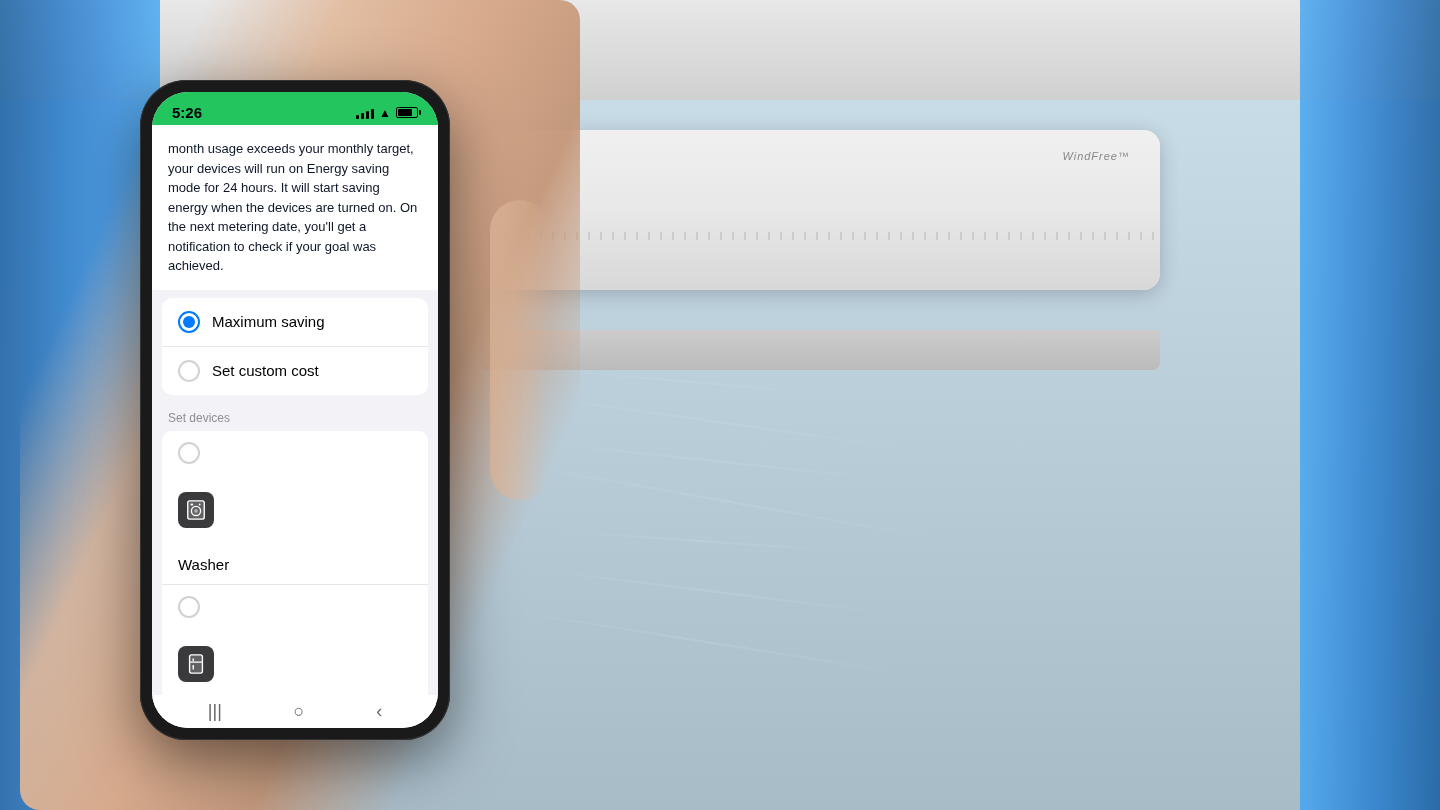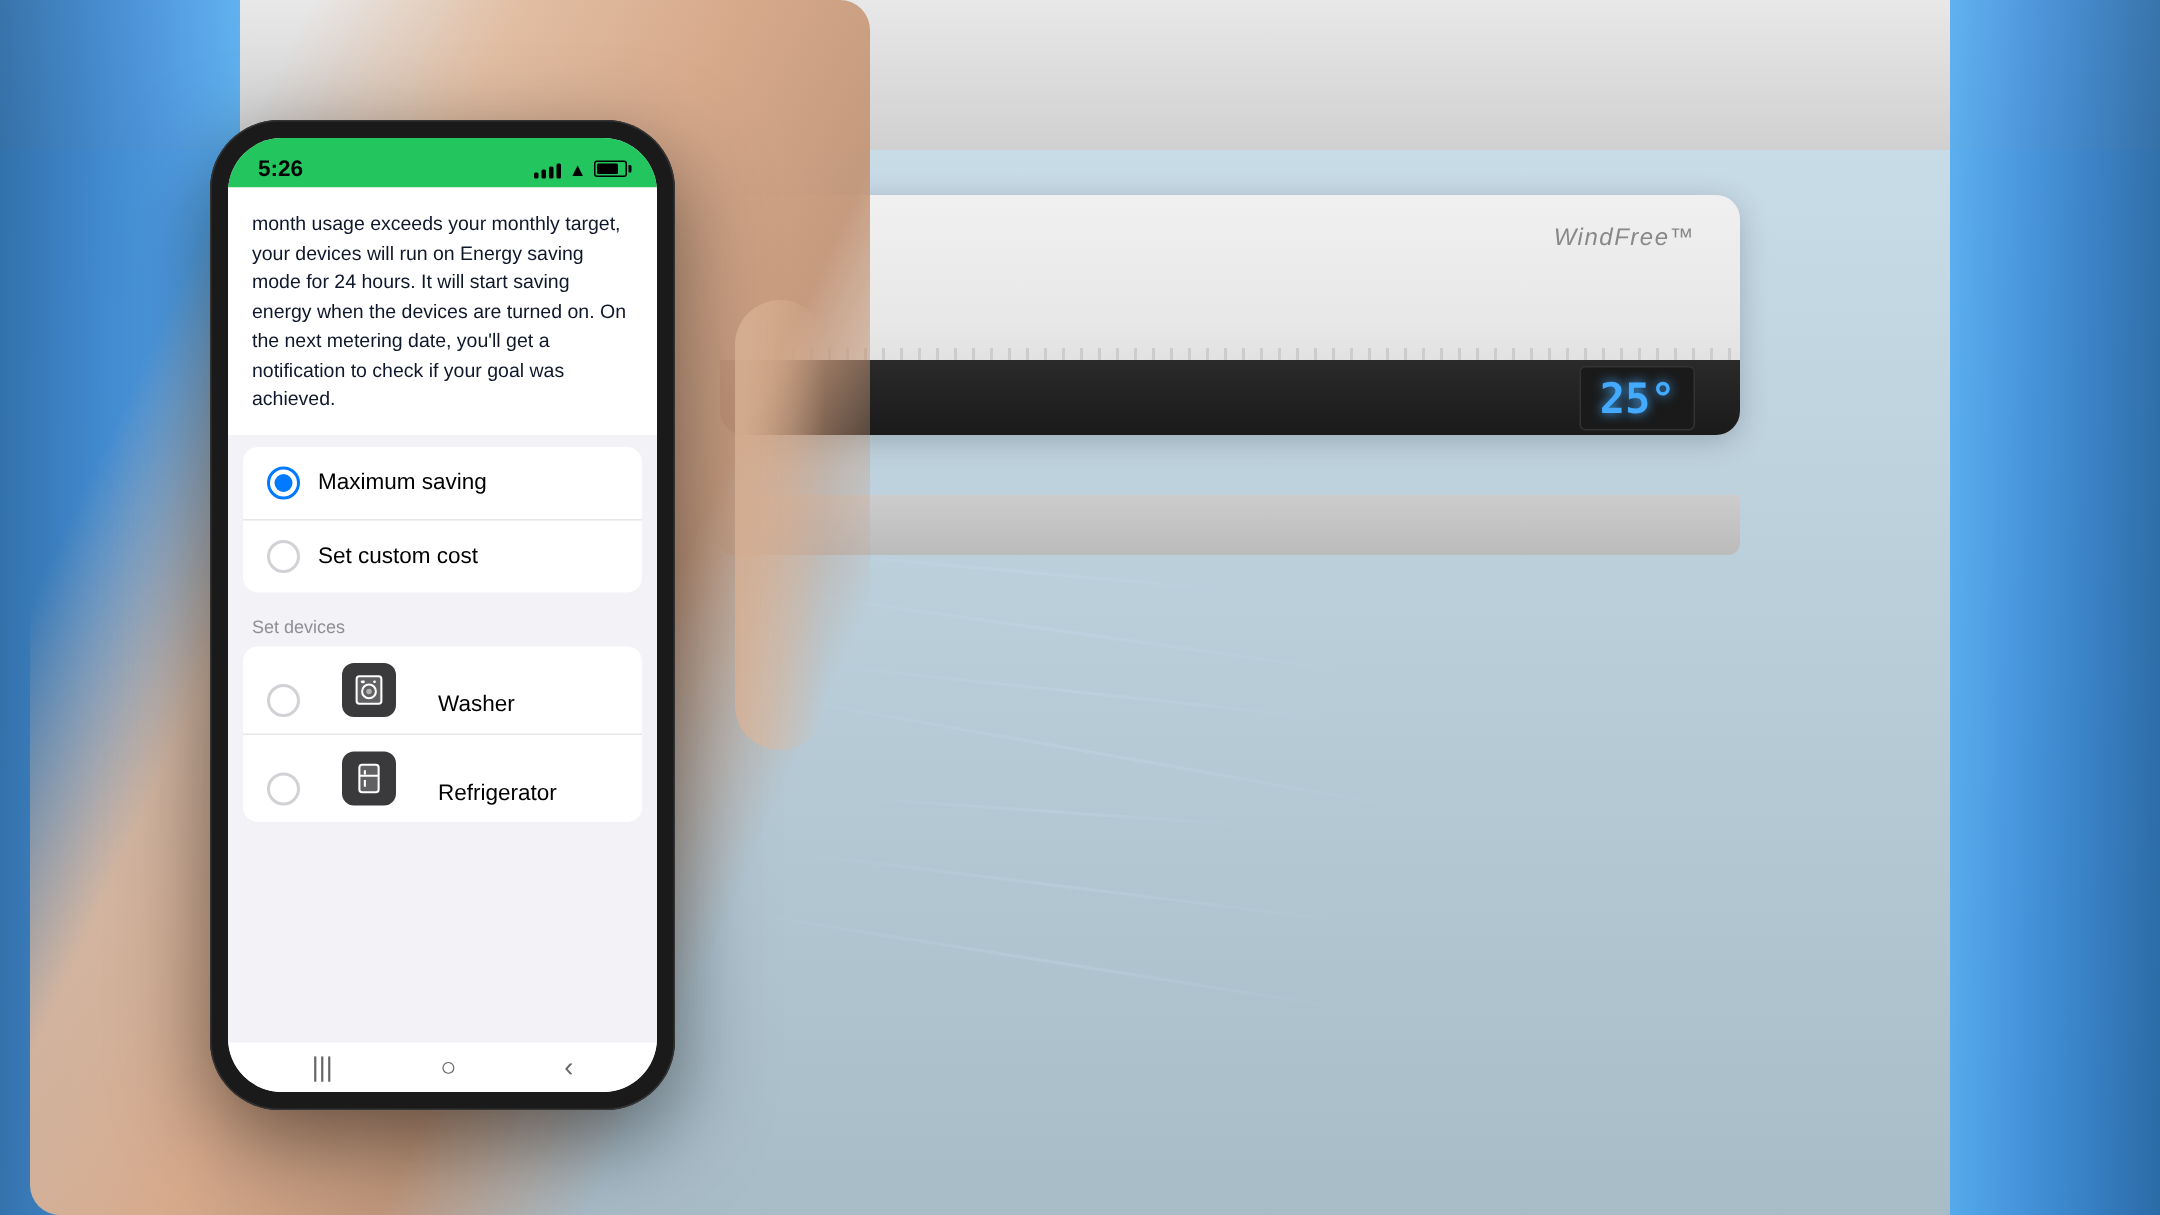--- a/index.html
+++ b/index.html
@@ -132,21 +132,21 @@
       background: linear-gradient(90deg, transparent, rgba(200,220,240,0.8), transparent);
       border-radius: 1px;
     }
 
     
     .ac-brand {
       position: absolute;
       top: 20px;
       right: 30px;
       color: #888;
-      font-size: 16px;
+      font-size: 11px;
       font-style: italic;
       letter-spacing: 1px;
     }
 
     
     .phone-wrapper {
       position: absolute;
       top: 80px;
       left: 140px;
       width: 310px;
@@ -320,26 +320,27 @@
     }
 
     .radio-label {
       font-size: 15px;
       color: #000;
     }
 
     
     .device-item {
       display: flex;
-      align-items: flex-end;
+      align-items: flex-start;
       padding: 11px 16px;
       gap: 28px;
       border-bottom: 0.5px solid #e5e5ea;
       background: #fff;
       cursor: pointer;
+      flex-direction: column;
     }
 
     .device-item:last-child {
       border-bottom: none;
     }
 
     .device-icon-wrap {
       width: 36px;
       height: 36px;
       background: #3a3a3c;
@@ -429,23 +430,20 @@
   <div class="bg-ceiling"></div>
   <div class="bg-wall"></div>
   <div class="bg-curtain-left"></div>
   <div class="bg-curtain-right"></div>
 
   <div class="ac-unit">
     <div class="ac-body">
       <div class="ac-brand">WindFree™</div>
 
       <div style="position:absolute;bottom:50px;left:0;right:0;height:8px;background:repeating-linear-gradient(90deg,#ccc,#ccc 2px,transparent 2px,transparent 12px);"></div>
-      <div class="ac-grille">
-        <div class="ac-display">25°</div>
-      </div>
     </div>
     <div class="ac-vent"></div>
   </div>
 
   <div class="ac-airflow">
     <div class="airflow-line" style="top:40px;left:50px;width:300px;transform:rotate(5deg);"></div>
     <div class="airflow-line" style="top:80px;left:30px;width:400px;transform:rotate(8deg);"></div>
     <div class="airflow-line" style="top:120px;left:60px;width:350px;transform:rotate(6deg);"></div>
     <div class="airflow-line" style="top:160px;left:20px;width:450px;transform:rotate(10deg);"></div>
     <div class="airflow-line" style="top:200px;left:80px;width:280px;transform:rotate(4deg);"></div>

